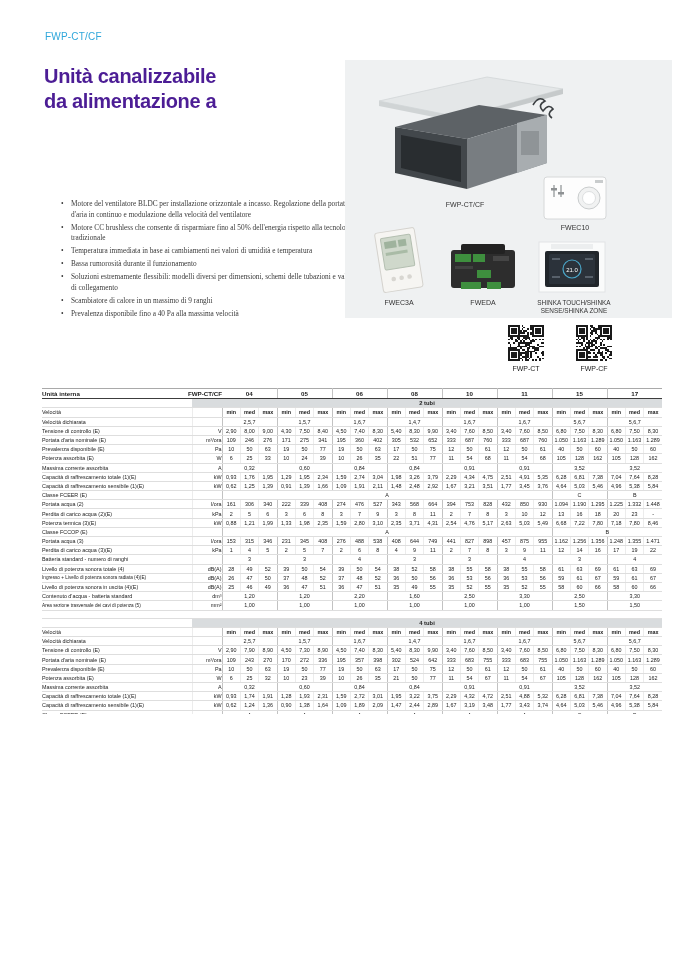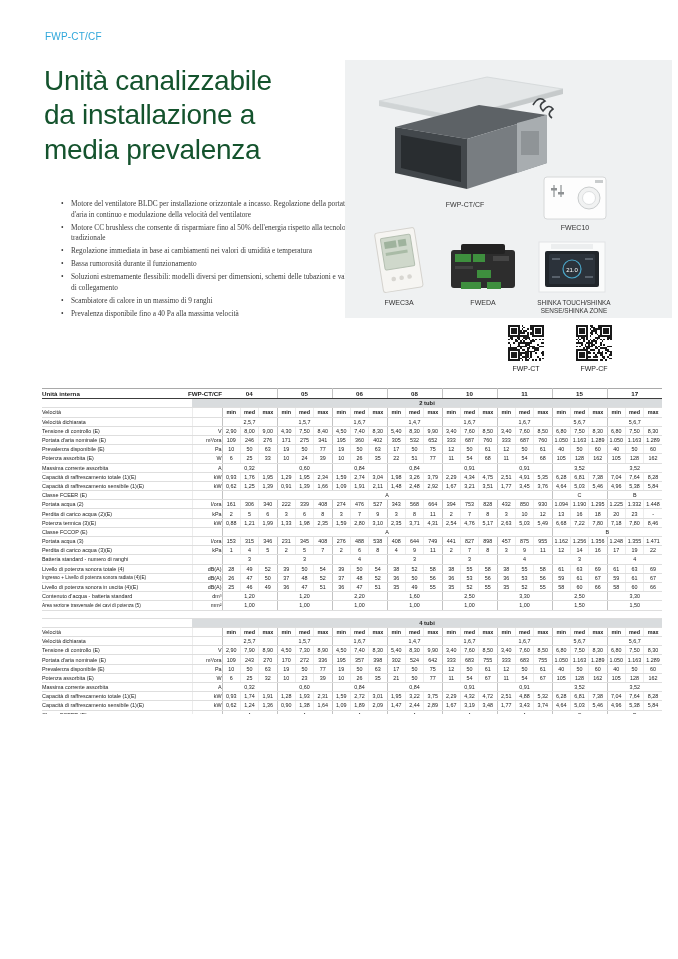--- a/index.html
+++ b/index.html
@@ -1,20 +1,20 @@
 <!DOCTYPE html>
 <html><head>
 <meta charset="utf-8">
 <style>
   html,body{margin:0;padding:0;background:#fff;}
   body{font-family:"Liberation Sans", sans-serif;}
   #page{position:relative;width:678px;height:714px;background:#fff;overflow:hidden;}
 
   .brand{position:absolute;left:45px;top:31px;font-size:10px;color:#2fa7db;letter-spacing:.2px;}
-  .title{position:absolute;left:44px;top:64px;font-size:28px;font-weight:400;color:#14532d;line-height:1.23;letter-spacing:-.3px;}
+  .title{position:absolute;left:44px;top:64px;font-size:20px;font-weight:700;color:#4c1d95;line-height:1.23;letter-spacing:-.3px;}
   .bullets{position:absolute;left:45px;top:184px;width:304px;margin:15px;padding:0;list-style:none;font-family:Liberation Serif, serif;}
   .bullets li{position:relative;padding-left:11px;font-size:7.3px;line-height:1.45;color:#3a3a3a;margin-bottom:2.5px;}
   .bullets li::before{content:"•";position:absolute;left:1px;top:0;color:#3a3a3a;}
 
   .panel{position:absolute;left:345px;top:60px;width:327px;height:258px;background:#eff1f2;}
   .cap{position:absolute;font-size:7px;color:#333;text-align:center;}
   .cap.two{font-size:6.4px;line-height:1.25;}
   .shot{position:absolute;}
 
   .qr{position:absolute;width:36px;height:36px;}
@@ -47,28 +47,27 @@
 </style>
 </head>
 <body>
 
 <div id="page">
 
   <div class="brand">FWP-CT/CF</div>
 
   <div class="title">
     <div>Unità canalizzabile</div>
-    <div>da installazione a</div>
-    <div>media prevalenza</div>
+    <div>da alimentazione a</div>
   </div>
 
   <ul class="bullets" id="bullets">
       <li>Motore del ventilatore BLDC per installazione orizzontale a incasso. Regolazione della portata d'aria in continuo e modulazione della velocità del ventilatore</li>
       <li>Motore CC brushless che consente di risparmiare fino al 50% dell'energia rispetto alla tecnologia tradizionale</li>
-      <li>Regolazione immediata in base ai cambiamenti nei valori di umidità e temperatura</li>
+      <li>Temperatura immediata in base ai cambiamenti nei valori di umidità e temperatura</li>
       <li>Bassa rumorosità durante il funzionamento</li>
       <li>Soluzioni estremamente flessibili: modelli diversi per dimensioni, schemi delle tubazioni e valvole di collegamento</li>
       <li>Scambiatore di calore in un massimo di 9 ranghi</li>
       <li>Prevalenza disponibile fino a 40 Pa alla massima velocità</li>
     </ul>
 
   <div class="panel">
 
     <svg class="shot" style="left:20px;top:5px" width="210" height="140" viewBox="0 0 210 140">
       <polygon points="14,36 122,12 198,24 94,52" fill="#e4e7e8" stroke="#cfd3d4" stroke-width="0.7"></polygon>

